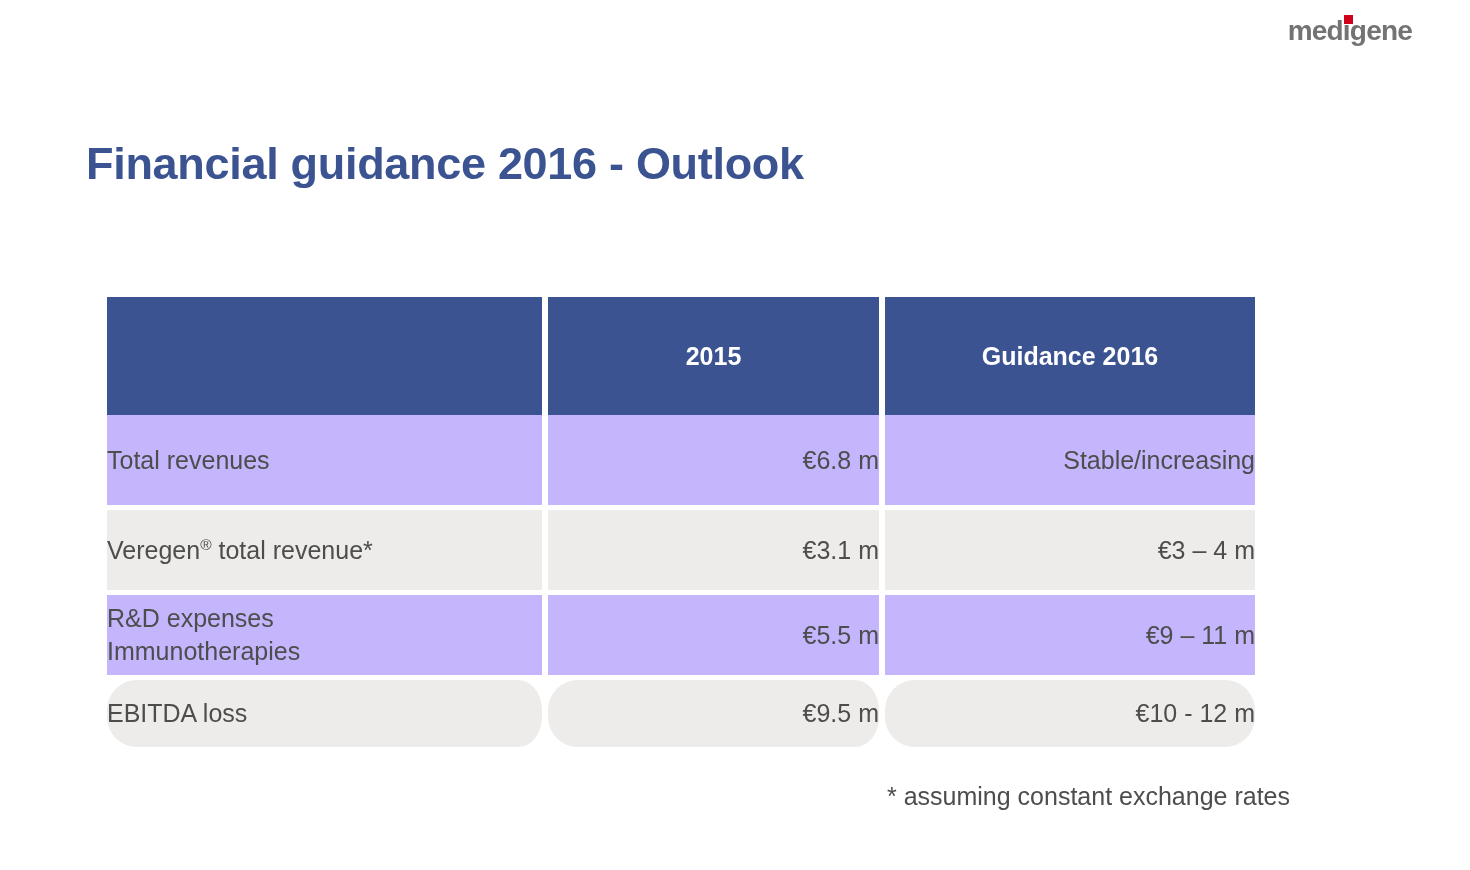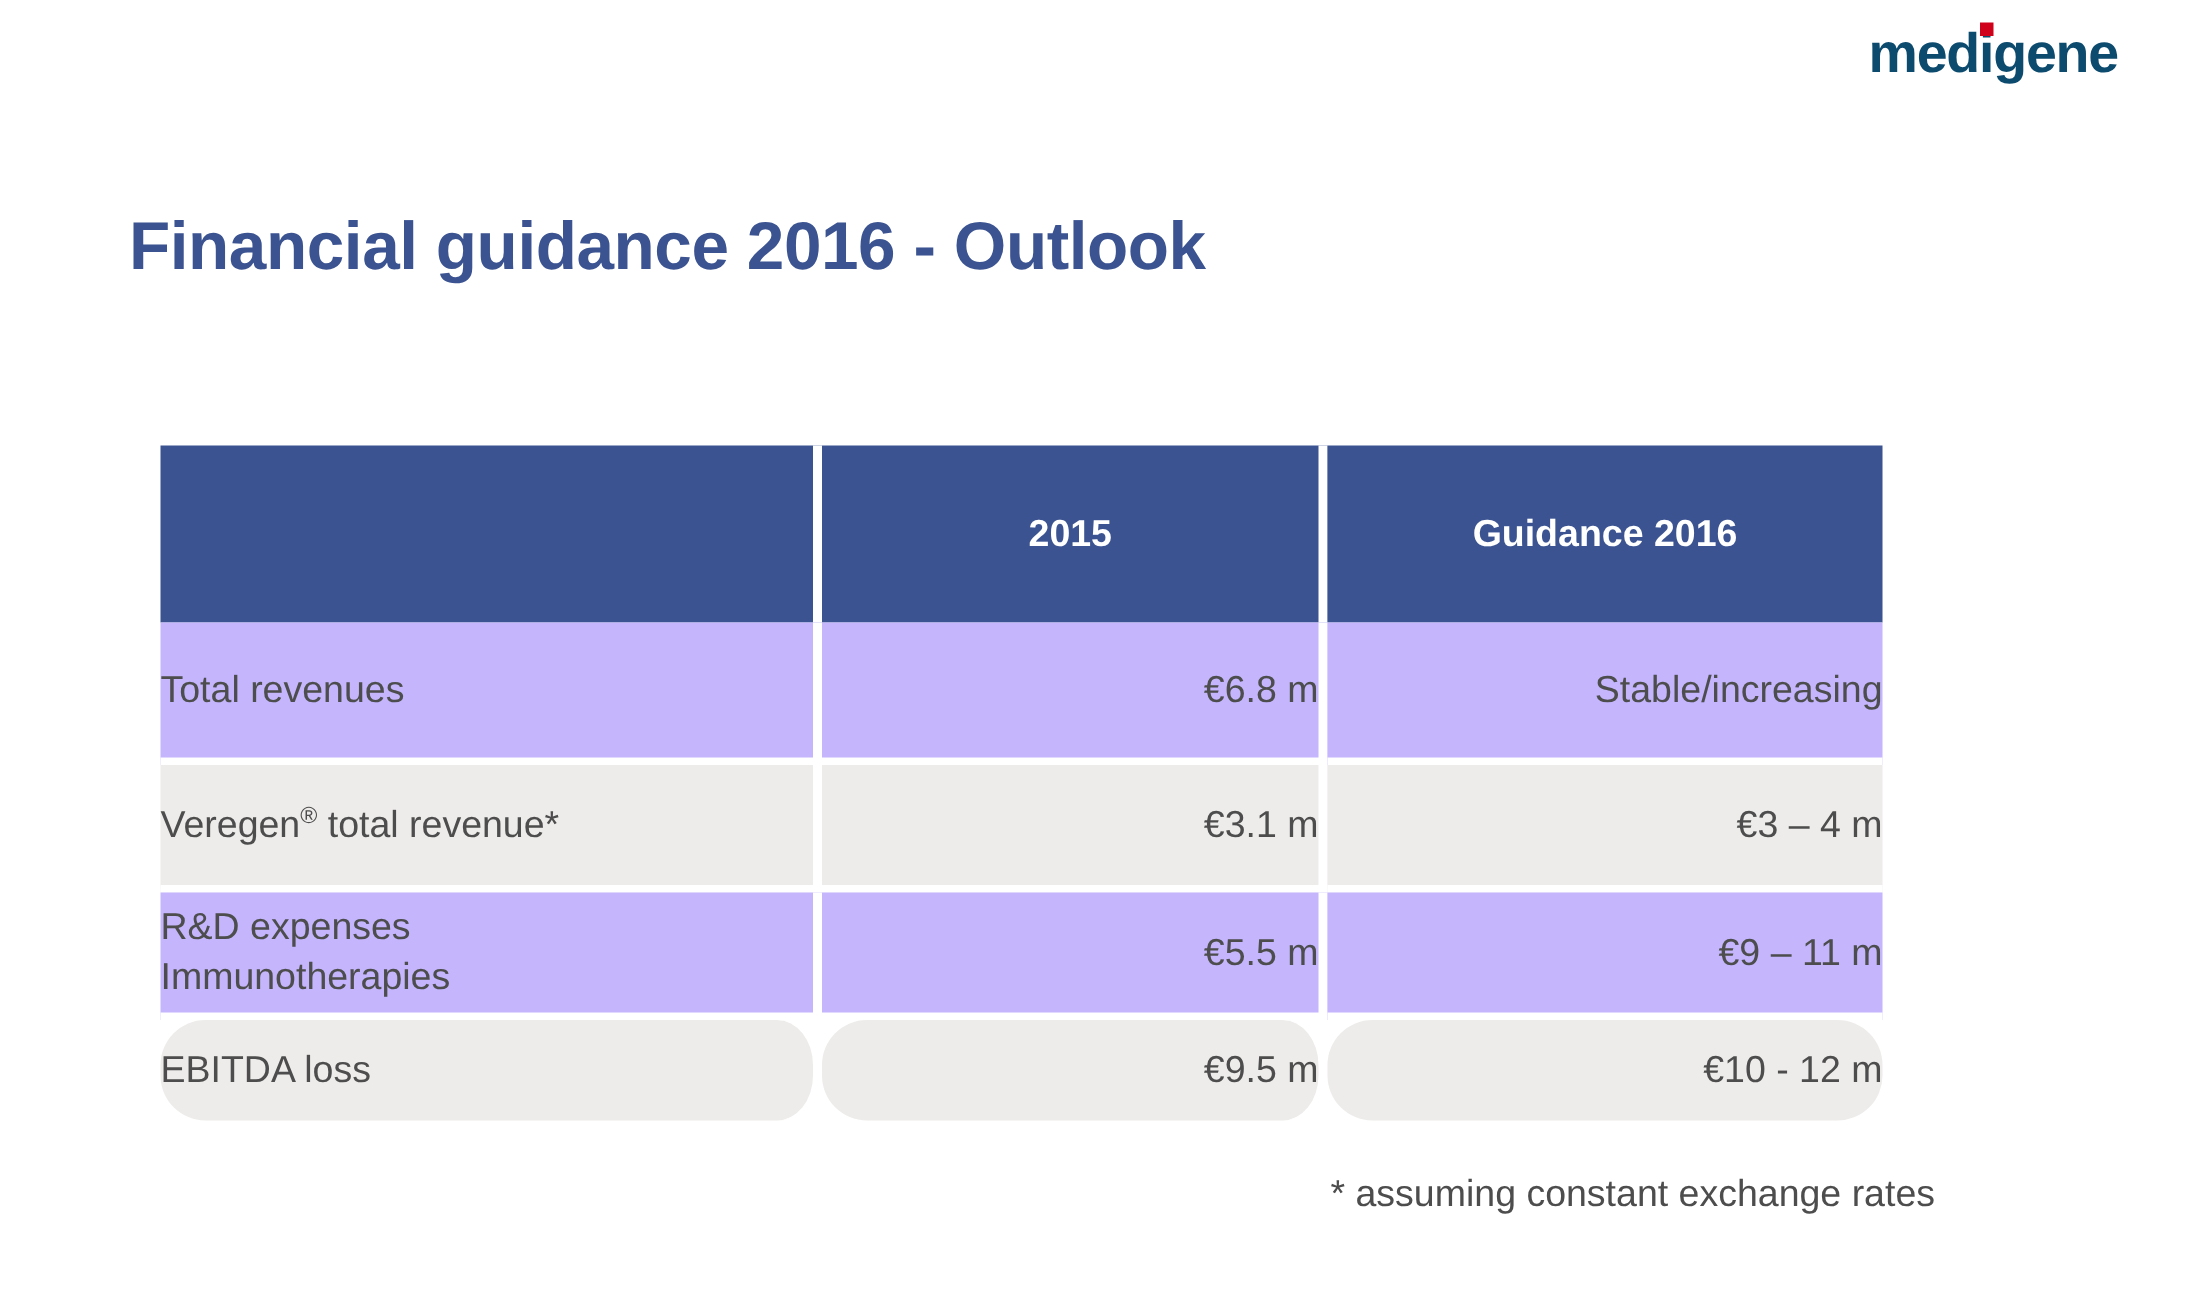--- a/index.html
+++ b/index.html
@@ -13,24 +13,24 @@
     font-family: "Liberation Sans", sans-serif;
     overflow: hidden;
     position: relative;
   }
 
   
   #brand-logo {
     position: absolute;
     top: 17px;
     right: 58px;
-    font-size: 37px;
+    font-size: 28px;
     font-weight: 700;
     letter-spacing: -0.8px;
-    color: #0c4a6e;
+    color: #737373;
     line-height: 1;
     white-space: nowrap;
   }
   #brand-logo .logo-i-wrap {
     position: relative;
     display: inline-block;
   }
   #brand-logo .logo-dot {
     position: absolute;
     top: -2px;

